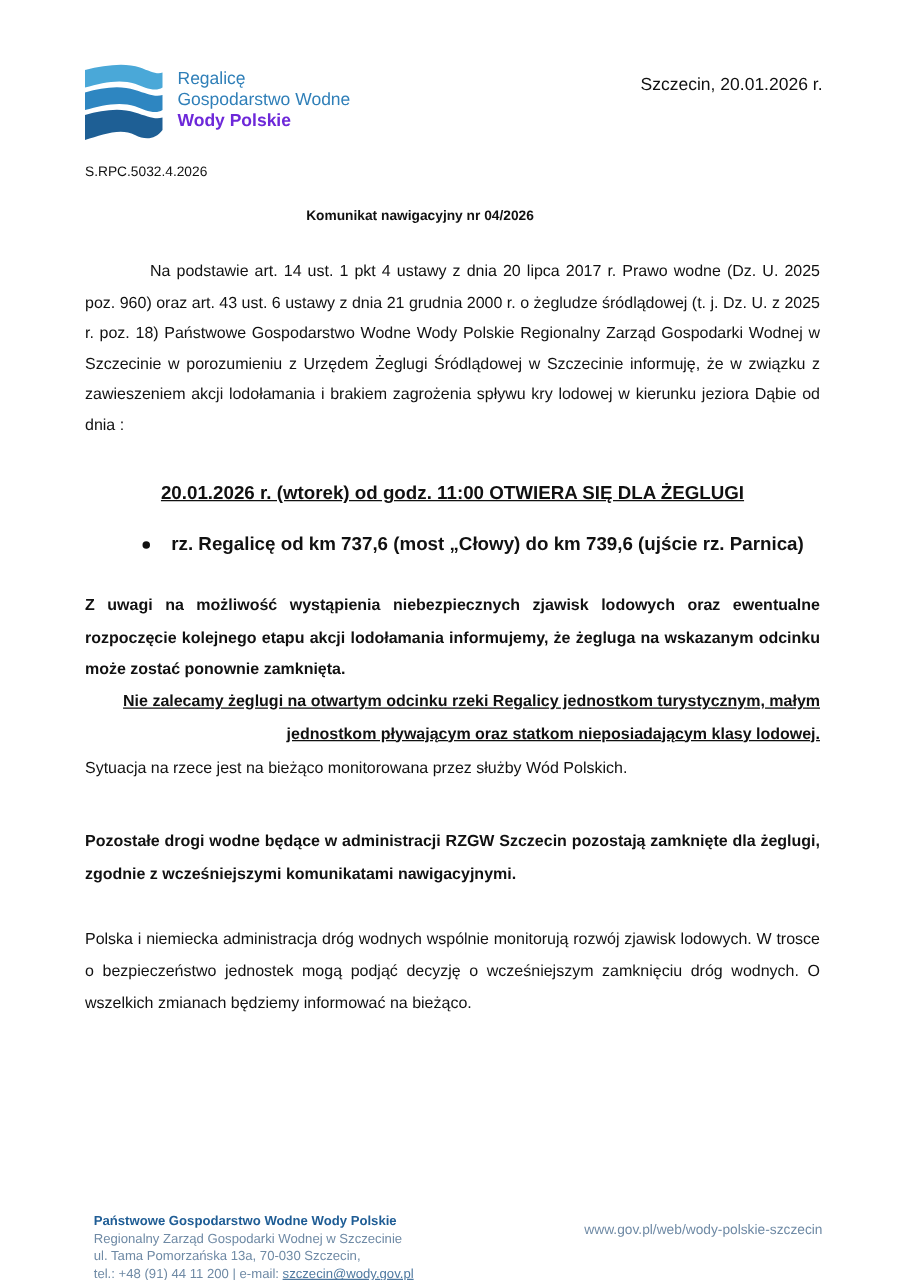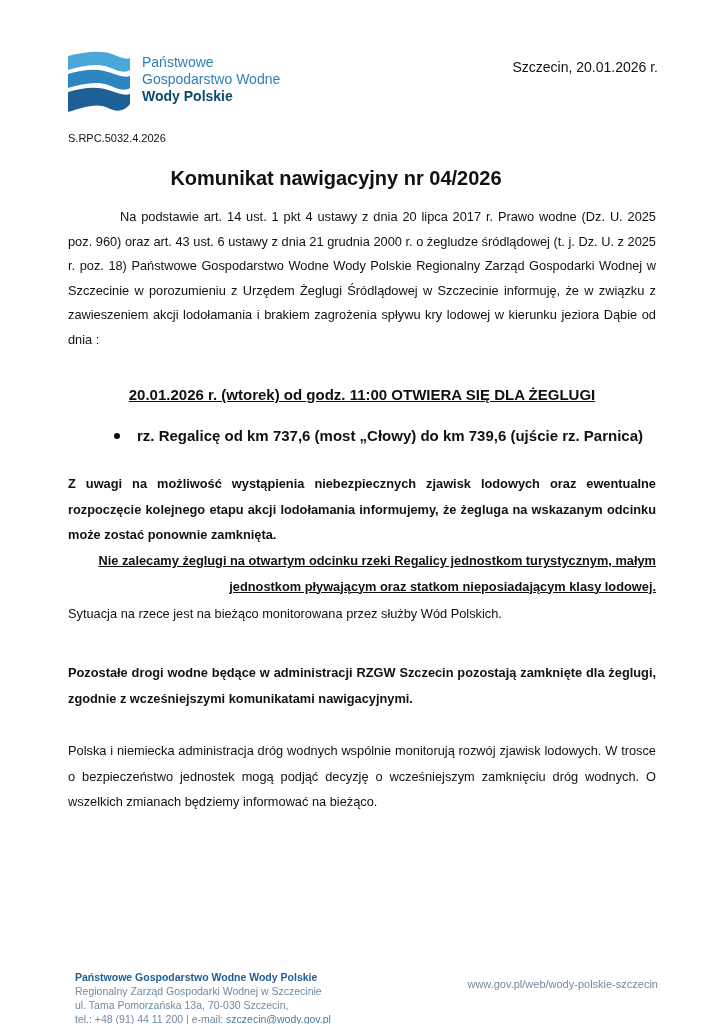--- a/index.html
+++ b/index.html
@@ -2,24 +2,24 @@
 <html><head>
 <meta charset="utf-8">
 <style>
   html, body { margin: 0; padding: 0; background: #ffffff; }
   body { width: 724px; height: 1024px; position: relative; overflow: hidden;
          font-family: "Liberation Sans", "DejaVu Sans", sans-serif; color: #111; }
   .abs { position: absolute; }
   .logo { left: 66px; top: 50px; width: 230px; height: 66px; }
   .logo svg { position: absolute; left: 0; top: 0; }
   .logo-text { position: absolute; left: 76px; top: 4px; line-height: 17px; font-size: 14px; color: #2f7fb8; }
-  .logo-text .strong { font-weight: bold; color: #0c4a6e; }
+  .logo-text .strong { font-weight: bold; color: #6d28d9; }
   .date { right: 66px; top: 59px; font-size: 14px; }
   .ref { left: 68px; top: 132px; font-size: 11px; }
-  .title { left: 0; width: 672px; top: 167px; text-align: center; font-weight: bold; font-size: 20px; }
+  .title { left: 0; width: 672px; top: 167px; text-align: center; font-weight: bold; font-size: 11px; }
   .para { left: 68px; width: 588px; font-size: 12.8px; line-height: 24.5px; text-align: justify; }
   .para.indent { text-indent: 52px; }
   .opening { left: 0; width: 724px; top: 386px; text-align: center; font-weight: bold; font-size: 15px; text-decoration: underline; }
   .bullet-row { left: 114px; top: 427px; font-weight: bold; font-size: 15px; display: flex; align-items: center; }
   .bullet-dot { width: 6px; height: 6px; border-radius: 50%; background: #111; margin-right: 17px; }
   .bold { font-weight: bold; }
   .u { text-decoration: underline; }
   .footer { left: 75px; top: 970px; font-size: 10.5px; line-height: 14px; color: #6f8aa5; }
   .footer .f-title { color: #1f5d95; font-weight: bold; }
   .footer a, .link { color: #4f79a0; text-decoration: underline; }
@@ -28,21 +28,21 @@
 </head>
 <body>
 
 <div class="abs logo">
   <svg width="66" height="66" viewBox="0 0 66 66">
     <path d="M2 6 C18 2, 34 0, 46 4 C54 7, 60 10, 64 8 L64 20 C58 24, 50 20, 42 17 C30 13, 16 16, 2 20 Z" fill="#4aa8d8"></path>
     <path d="M2 24 C16 20, 30 18, 42 22 C52 25, 58 28, 64 26 L64 38 C58 42, 50 38, 42 35 C30 31, 16 34, 2 38 Z" fill="#2e86c1"></path>
     <path d="M2 42 C16 38, 30 36, 42 40 C52 43, 58 46, 64 44 L64 54 C58 62, 50 62, 42 58 C30 52, 16 58, 2 62 Z" fill="#1e5f95"></path>
   </svg>
   <div class="logo-text">
-    <div>Państwowe</div>
+    <div>Regalicę</div>
     <div>Gospodarstwo Wodne</div>
     <div class="strong">Wody Polskie</div>
   </div>
 </div>
 
 <div class="abs date">Szczecin, 20.01.2026 r.</div>
 <div class="abs ref">S.RPC.5032.4.2026</div>
 
 <div class="abs title">Komunikat nawigacyjny nr 04/2026</div>
 

